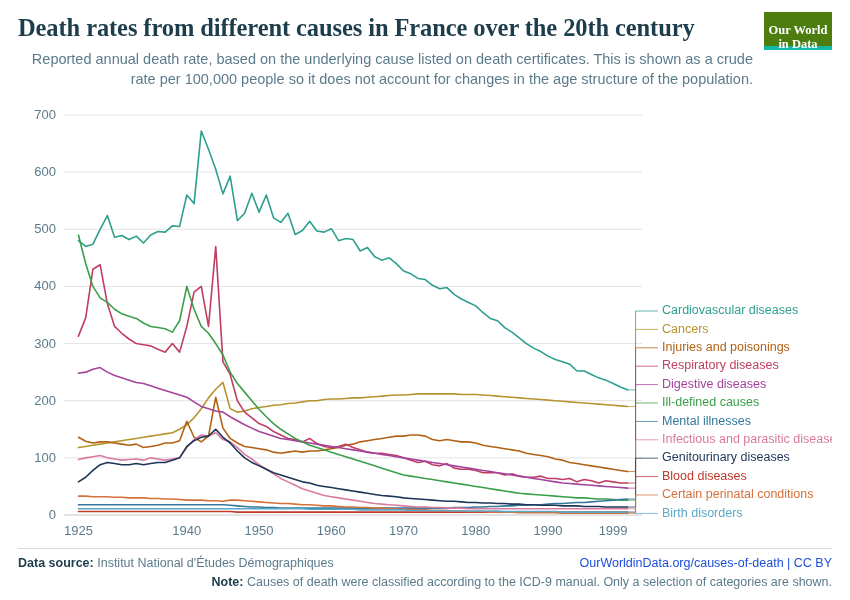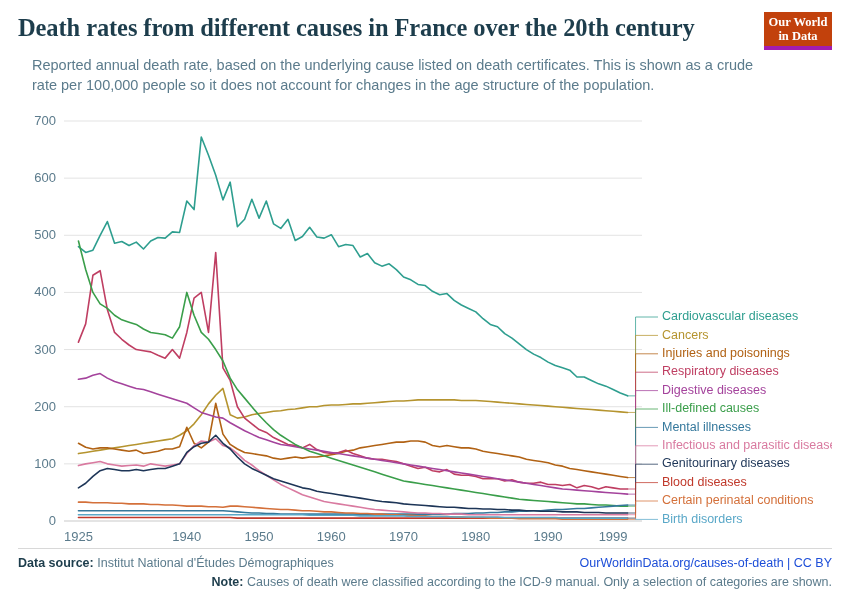--- a/index.html
+++ b/index.html
@@ -33,38 +33,39 @@
     letter-spacing: -0.1px;
     line-height: 1.15;
     margin: 0 0 8px 0;
     max-width: 730px;
   }
   .subtitle {
     font-size: 14.5px;
     color: #5b7b8c;
     line-height: 1.35;
     max-width: 735px;
-    margin: 14px;
+    margin: 0;
+    text-align: right;
   }
   .owid-logo {
     position: absolute;
     top: -2px;
     right: 0;
     width: 68px;
     height: 38px;
-    background: #c2410c;
+    background: #4d7c0f;
     color: #ffffff;
     font-family: "Liberation Serif", serif;
     font-weight: bold;
     font-size: 12.5px;
     line-height: 1.08;
     text-align: center;
-    padding-top: 4px;
+    padding-top: 12px;
     box-sizing: border-box;
-    border-bottom: 4px solid #a21caf;
+    border-bottom: 4px solid #14b8a6;
   }
   
   .chart-wrap {
     position: relative;
     margin-top: 14px;
     width: 814px;
     height: 440px;
   }
   svg.chart {
     display: block;

